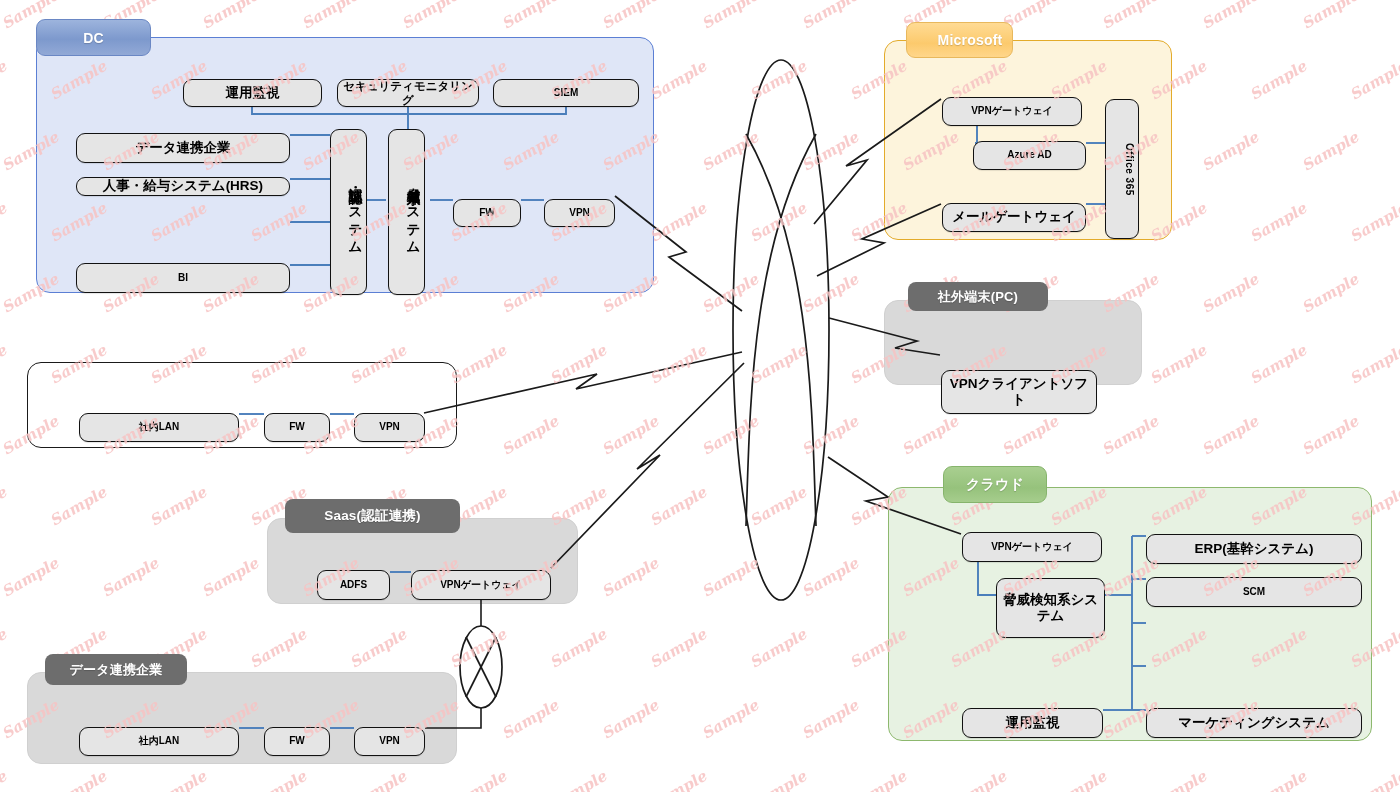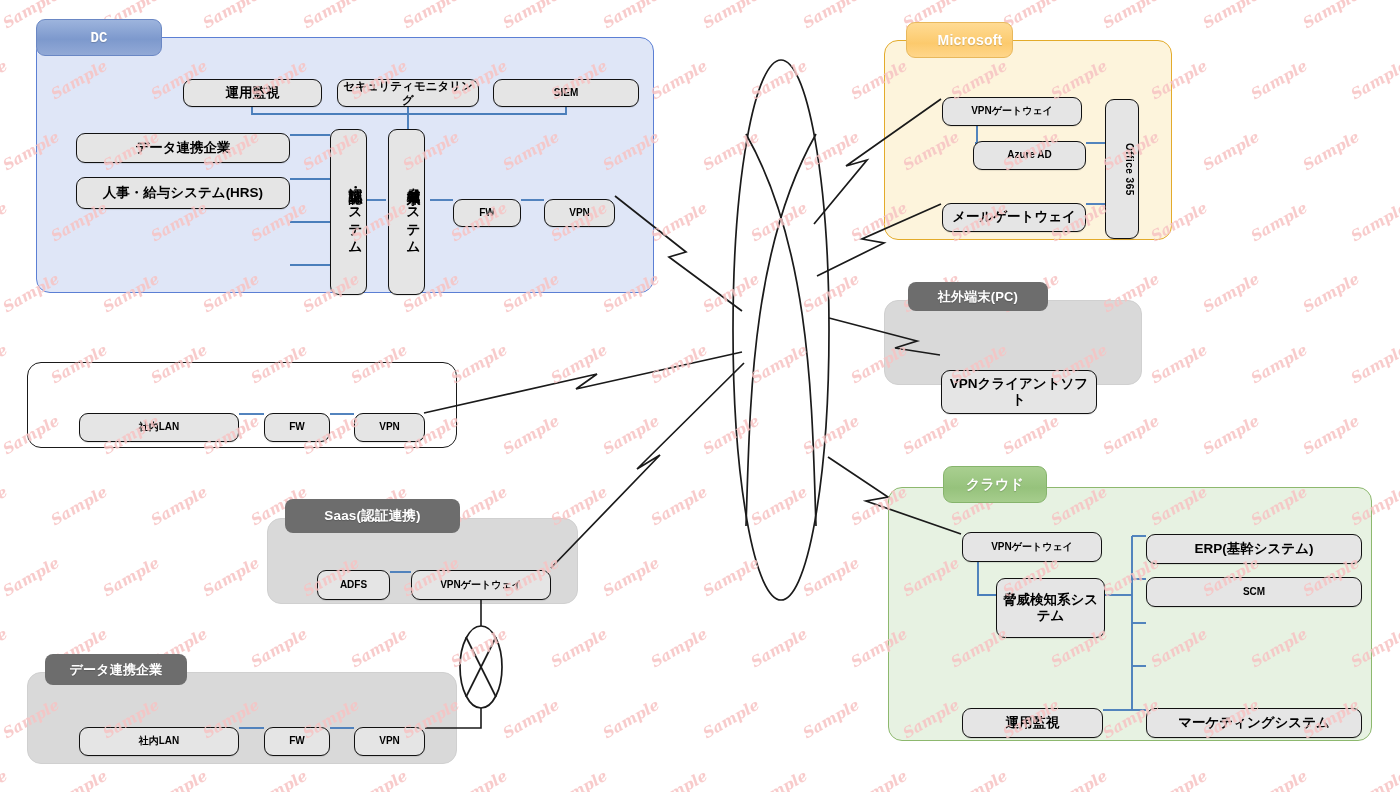--- a/index.html
+++ b/index.html
@@ -129,21 +129,21 @@
     </g>
 
     <g stroke="#1a1a1a" stroke-width="1.6" fill="none">
 
       <path d="M481,590 L481,626"></path>
 
       <path d="M481,708 L481,728 L425,728"></path>
     </g>
   </svg>
 
-  <div class="tab blue" style="left:36px;  top:19px;  width:126px; height:37px;font-family:Liberation Mono, monospace;">
+  <div class="tab blue" style="left:36px;  top:19px;  width:115px; height:37px;">
       <span>DC</span>
     </div>
   <div class="tab grey" style="left:285px; top:499px; width:175px; height:34px; border-radius:8px; font-size:13.5px;">
       <span>Saas(認証連携)</span>
     </div>
   <div class="tab grey" style="left:45px;  top:654px; width:142px; height:31px; border-radius:8px; font-size:13px;">
       <span>データ連携企業</span>
     </div>
   <div class="tab orange" style="left:906px; top:22px;  width:107px; height:36px;padding-left:21px;">
       <span>Microsoft</span>
@@ -161,22 +161,25 @@
   <div class="node f11" style="left:337px; top:66px;  width:142px; height:28px;">
       <span class="lbl">セキュリティモニタリング</span>
     </div>
   <div class="node f14" style="left:493px; top:66px;  width:146px; height:28px;">
       <span class="lbl">SIEM</span>
     </div>
 
   <div class="node f13" style="left:76px; top:120px; width:214px; height:30px;">
       <span class="lbl">データ連携企業</span>
     </div>
-  <div class="node f13" style="left:76px; top:164px; width:214px; height:32px;">
+  <div class="node f13" style="left:76px; top:164px; width:214px; height:19px;">
       <span class="lbl">人事・給与システム(HRS)</span>
+    </div>
+  <div class="node f14" style="left:76px; top:250px; width:214px; height:30px;">
+      <span class="lbl">BI</span>
     </div>
 
   <div class="node vert f13" style="left:330px; top:116px; width:37px; height:166px;">
       <span class="lbl">認証・認可システム</span>
     </div>
   <div class="node vert f13" style="left:388px; top:116px; width:37px; height:166px;">
       <span class="lbl">脅威検知系システム</span>
     </div>
 
   <div class="node f14" style="left:453px; top:186px; width:68px; height:28px;">

